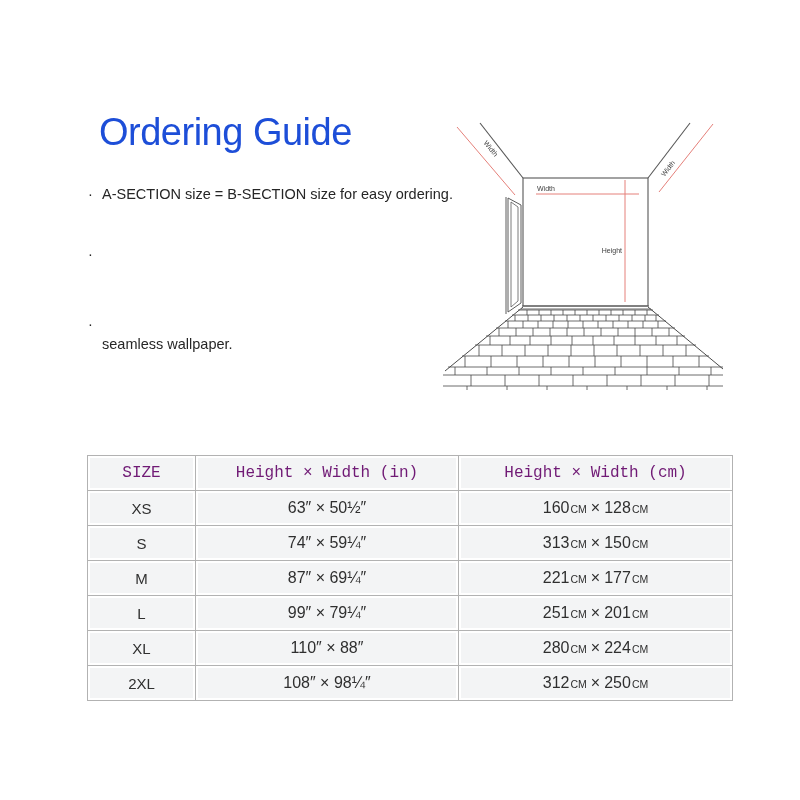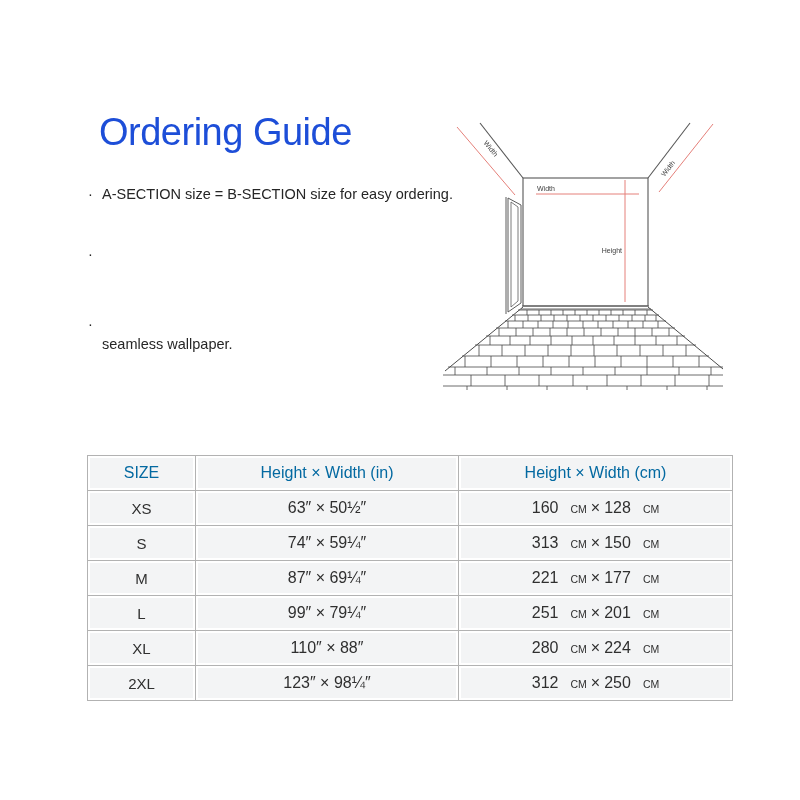--- a/index.html
+++ b/index.html
@@ -29,23 +29,23 @@
   }
   .size-table td,.size-table th{
     border:1px solid #b2b2b2;background:#f3f4f5;
     box-shadow:inset 0 0 0 2px #ffffff;
     height:34px;padding:0;text-align:center;vertical-align:middle;
     font-weight:400;white-space:nowrap;
   }
   .size-table col.c1{width:108px;}
   .size-table col.c2{width:263px;}
   .size-table col.c3{width:274px;}
-  .size-table th{font-size:16px;color:#0369a1;}
+  .size-table th{font-size:16px;color:#701a75;font-family:Liberation Mono, monospace;}
   .cell-size{font-size:15px;}
-  .unit{font-size:10.5px;margin-left:12px;}
+  .unit{font-size:10.5px;margin-left:1px;}
   .x-sep{padding:0 4px;}
 </style>
 </head>
 <body>
 
 <h1 class="page-title">Ordering Guide</h1>
 
 <div class="bullet bullet-1">
   <span class="marker">·</span>
   <span>A-SECTION size = B-SECTION size for easy ordering.</span>
@@ -157,17 +157,17 @@
       <td>99″ × 79¼″</td>
       <td><span>251</span><span class="unit">CM</span><span class="x-sep">×</span><span>201</span><span class="unit">CM</span></td>
     </tr>
     <tr>
       <td class="cell-size">XL</td>
       <td>110″ × 88″</td>
       <td><span>280</span><span class="unit">CM</span><span class="x-sep">×</span><span>224</span><span class="unit">CM</span></td>
     </tr>
     <tr>
       <td class="cell-size">2XL</td>
-      <td>123″ × 98¼″</td>
+      <td>108″ × 98¼″</td>
       <td><span>312</span><span class="unit">CM</span><span class="x-sep">×</span><span>250</span><span class="unit">CM</span></td>
     </tr>
   </tbody>
 </table>
 
 </body></html>

